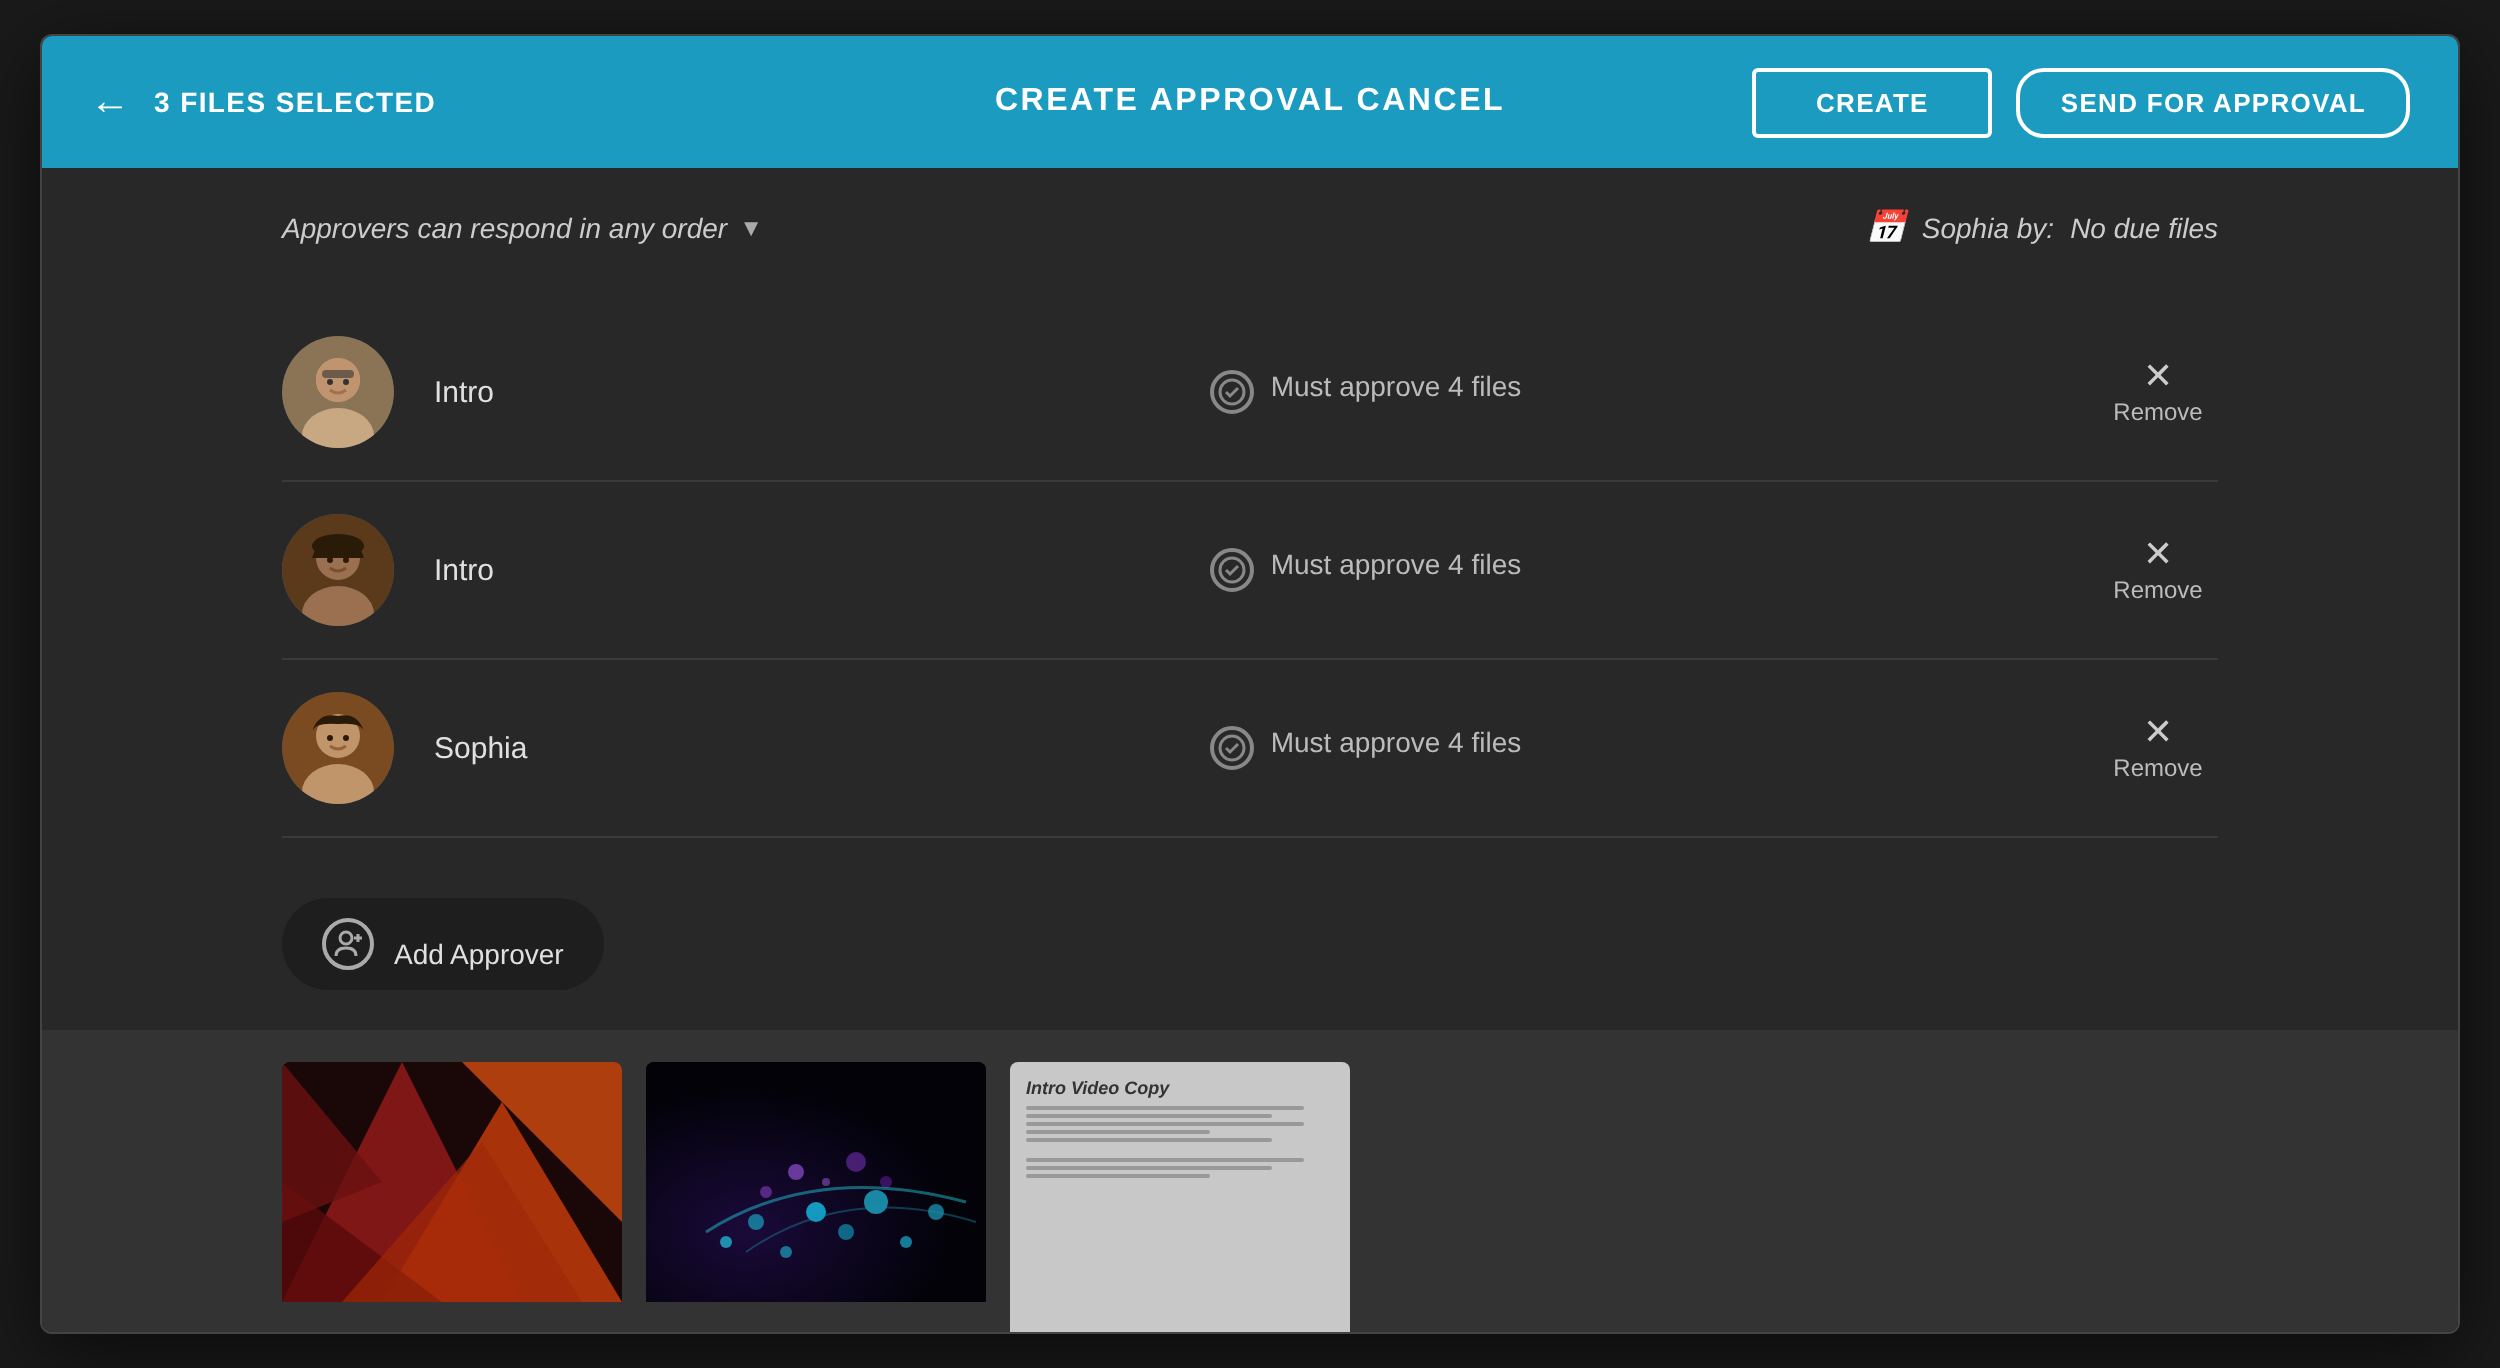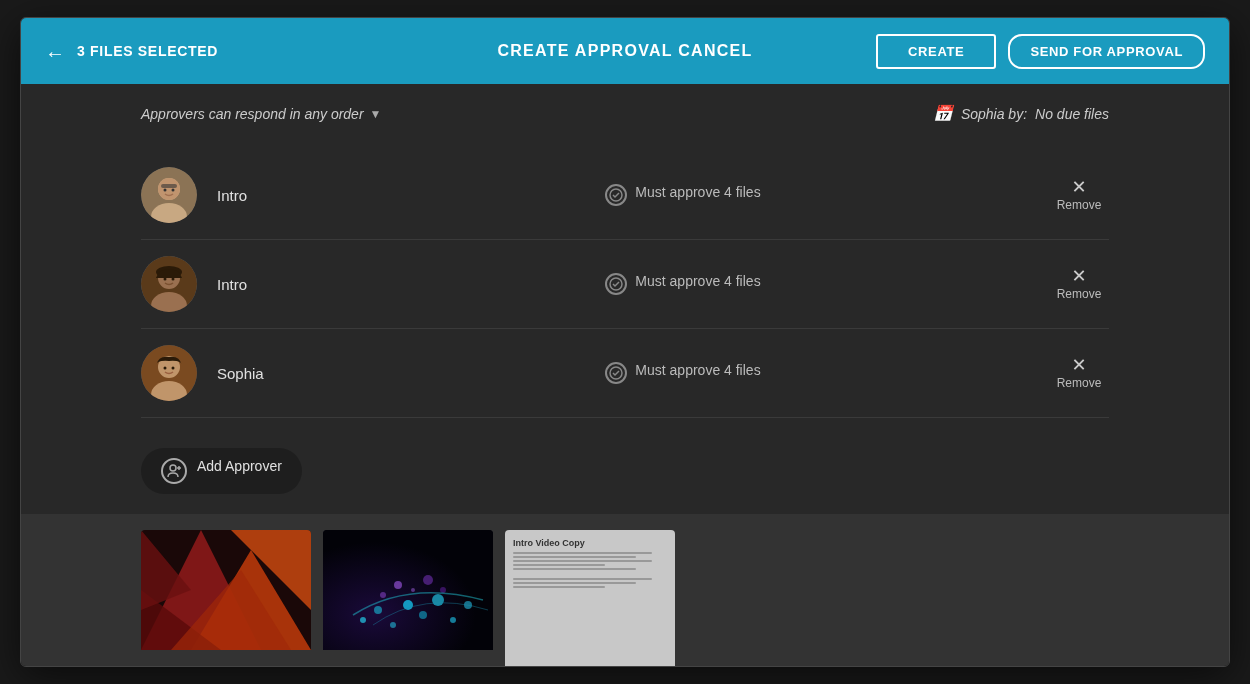--- a/index.html
+++ b/index.html
@@ -188,21 +188,21 @@
       font-size: 18px;
       color: #ccc;
       line-height: 1;
     }
     
     .add-approver-container {
       padding: 20px 120px;
     }
     .add-approver-btn {
       display: flex;
-      align-items: flex-start;
+      align-items: flex-end;
       gap: 10px;
       background: #1e1e1e;
       border: none;
       border-radius: 24px;
       padding: 10px 20px;
       color: #e0e0e0;
       font-size: 14px;
       cursor: pointer;
       width: fit-content;
     }
@@ -234,20 +234,21 @@
       display: flex;
       gap: 12px;
       overflow-x: auto;
     }
     .file-thumb {
       width: 170px;
       height: 152px;
       border-radius: 4px;
       overflow: hidden;
       flex-shrink: 0;
+      font-style: italic;
     }
     
     .thumb-3 {
       background: #c8c8c8;
       display: flex;
       flex-direction: column;
       padding: 8px;
     }
     .doc-title {
       font-size: 9px;

